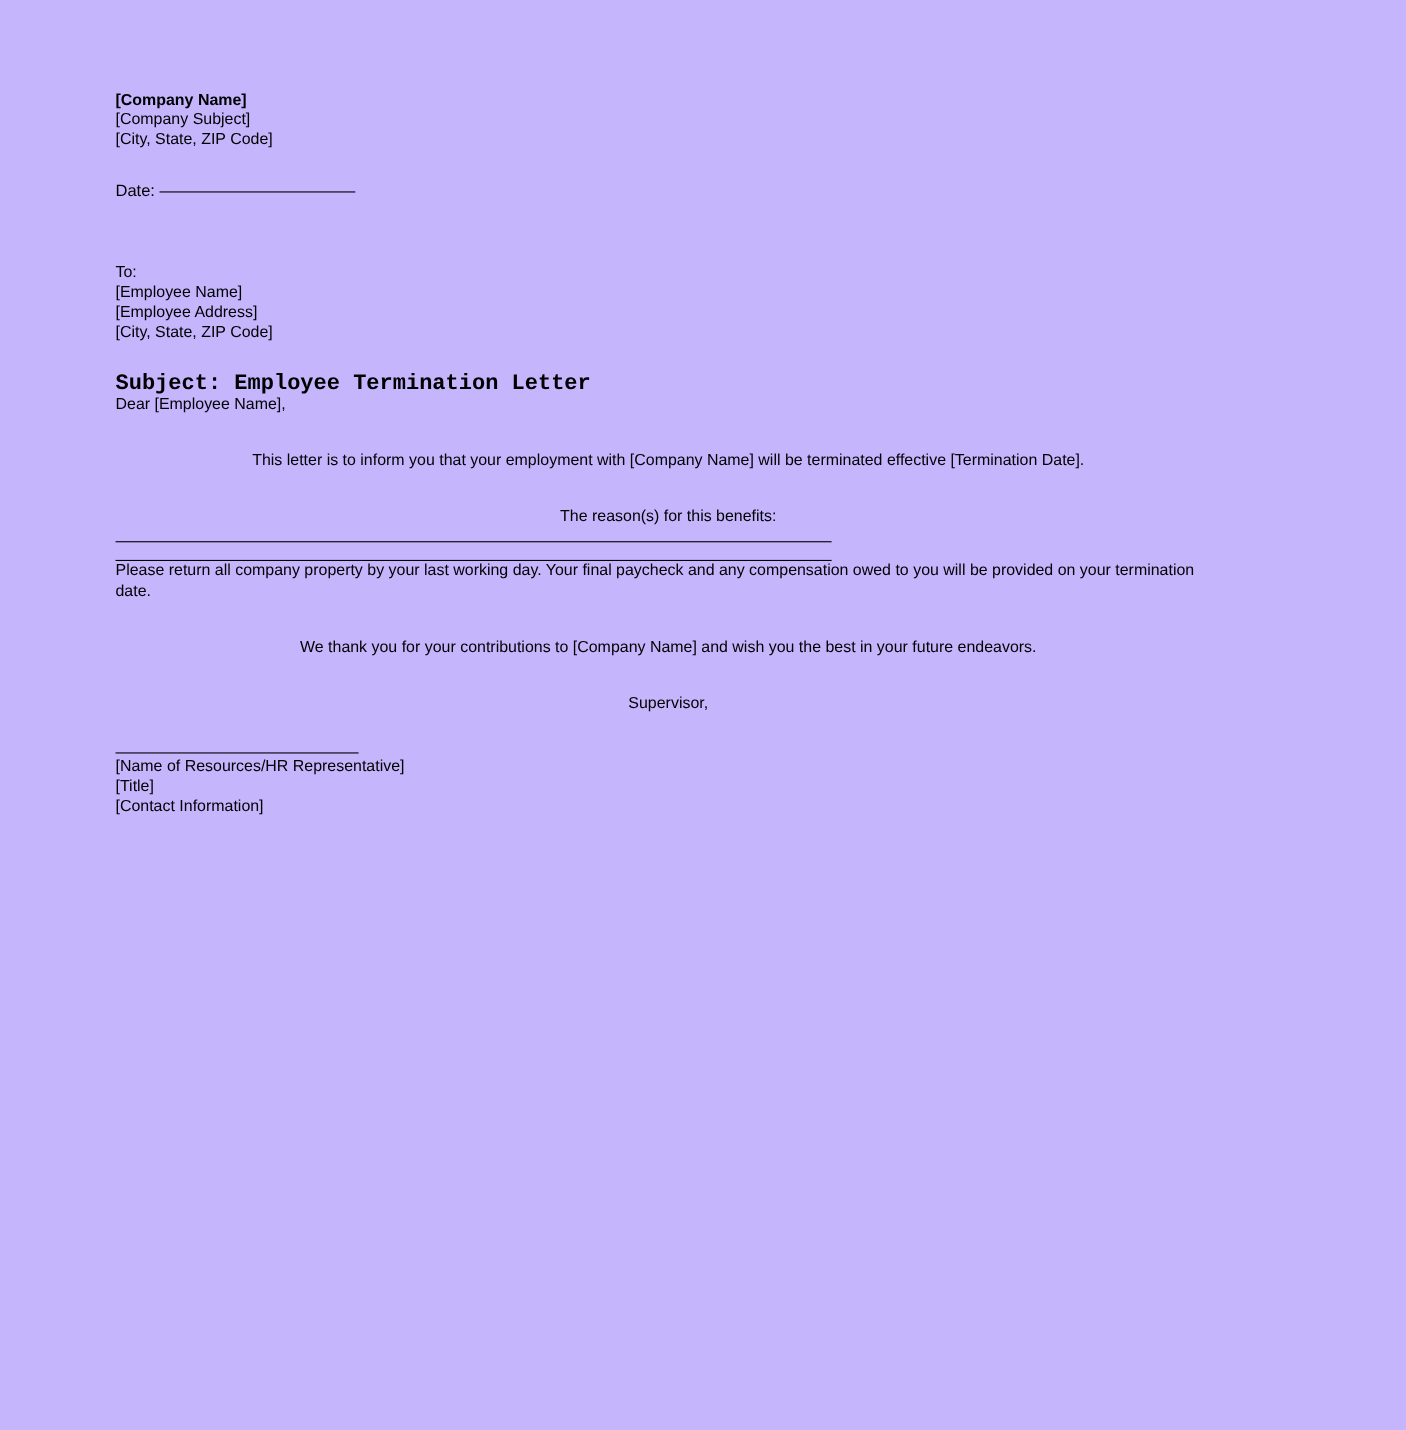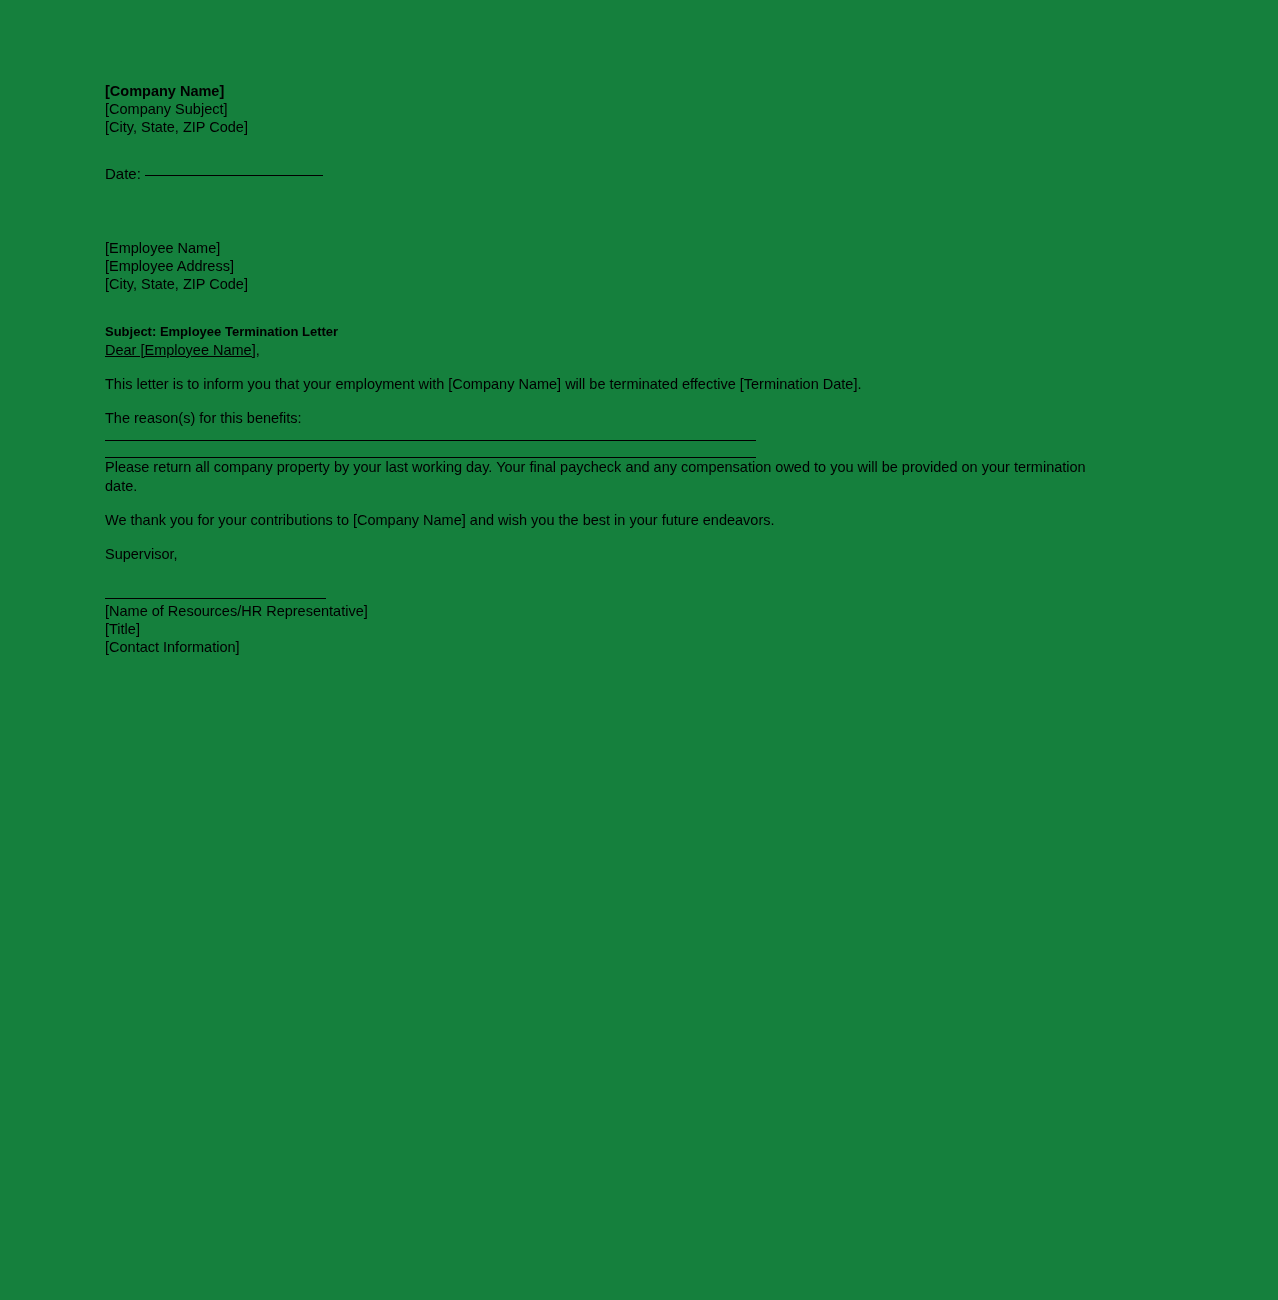--- a/index.html
+++ b/index.html
@@ -11,21 +11,21 @@
     width: 1278px;
     height: 1300px;
     font-family: "Liberation Sans", sans-serif;
     color: #000000;
     -webkit-font-smoothing: antialiased;
   }
   .page {
     position: relative;
     width: 1278px;
     height: 1300px;
-    background: #15803d;
+    background: #c4b5fd;
     box-sizing: border-box;
     padding: 82px 0 0 105px;
   }
   .doc {
     width: 1005px;
   }
   .block-line {
     font-size: 14.5px;
     line-height: 18px;
   }
@@ -42,35 +42,36 @@
   }
   .date-rule {
     display: inline-block;
     width: 178px;
     border-bottom: 1.6px solid #000;
     vertical-align: 3px;
     margin-left: 4px;
   }
 
   .subject {
-    font-size: 13px;
+    font-size: 20px;
     line-height: 18px;
     font-weight: bold;
     margin-top: 30px;
+    font-family: Liberation Mono, monospace;
   }
 
   p.para {
     font-size: 14.5px;
     line-height: 19px;
     margin: 0;
     padding: 0;
   }
-  .para + .para { margin-top: 15px; }
+  .para + .para { margin-top: 32px; text-align: center; }
 
-  .salutation { margin-top: 31px; text-decoration: underline; }
+  .salutation { margin-top: 31px; }
 
   .reason-rules {
     margin-top: 12px;
     width: 651px;
   }
   .reason-rule {
     width: 651px;
     height: 0;
     border-bottom: 1.7px solid #000;
   }
@@ -100,20 +101,21 @@
       <div class="block-line bold">[Company Name]</div>
       <div class="block-line">[Company Subject]</div>
       <div class="block-line">[City, State, ZIP Code]</div>
     </div>
 
     <div class="date-line"><span>Date:</span><span class="date-rule"></span></div>
 
     <div class="gap-xl"></div>
 
     <div>
+      <div class="block-line">To:</div>
       <div class="block-line">[Employee Name]</div>
       <div class="block-line">[Employee Address]</div>
       <div class="block-line">[City, State, ZIP Code]</div>
     </div>
 
     <div class="subject">Subject: Employee Termination Letter</div>
 
     <p class="para salutation">Dear [Employee Name],</p>
 
     <p class="para">This letter is to inform you that your employment with [Company Name] will be terminated effective [Termination Date].</p>

